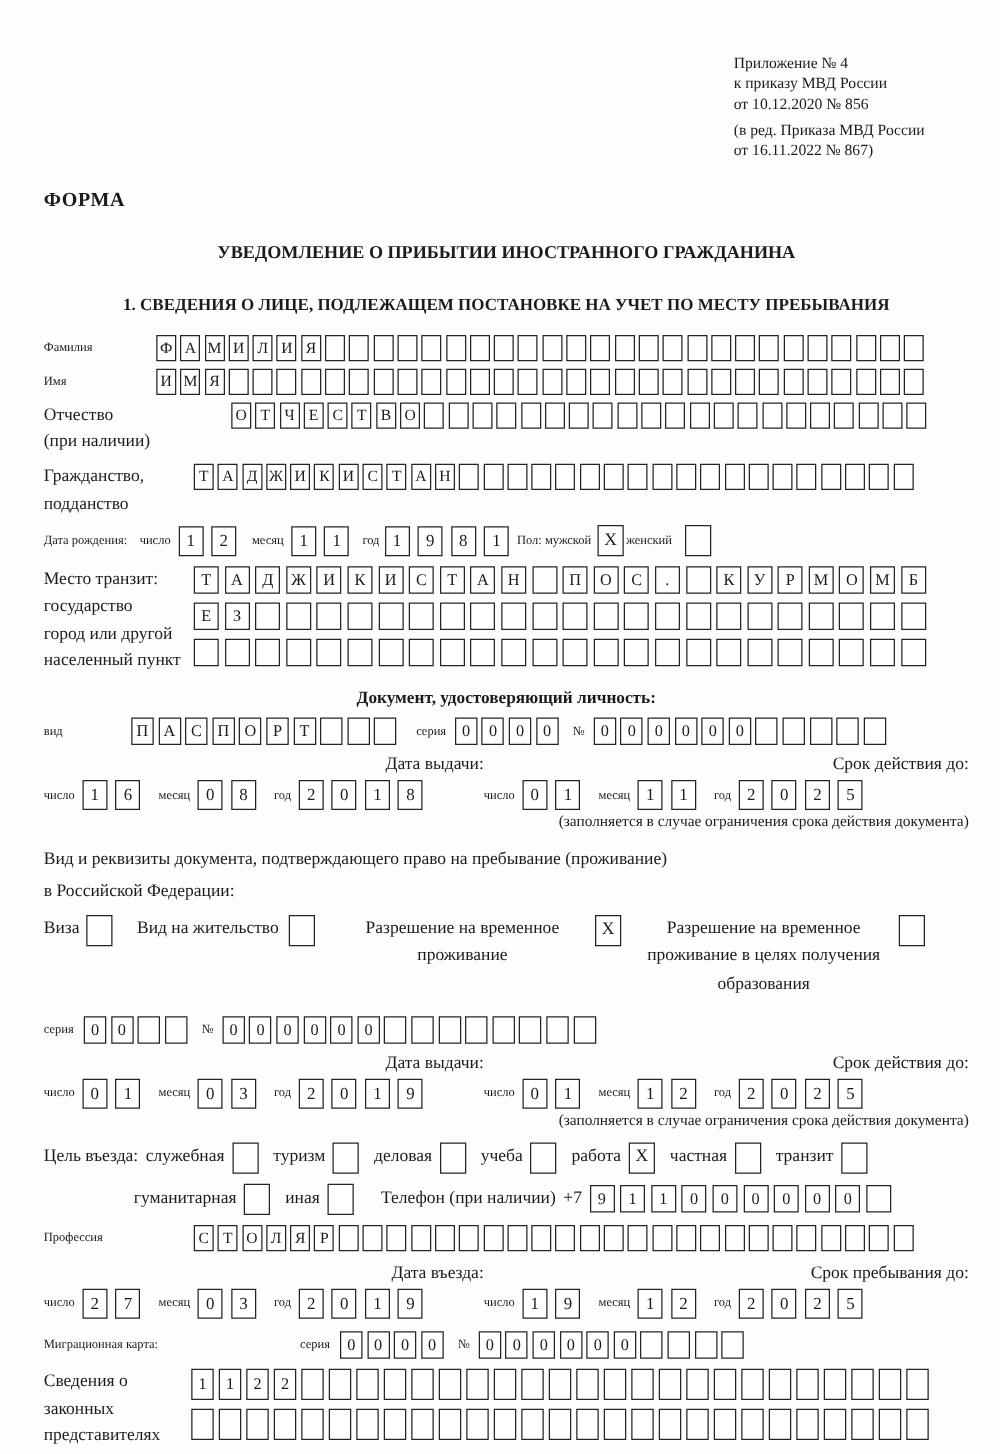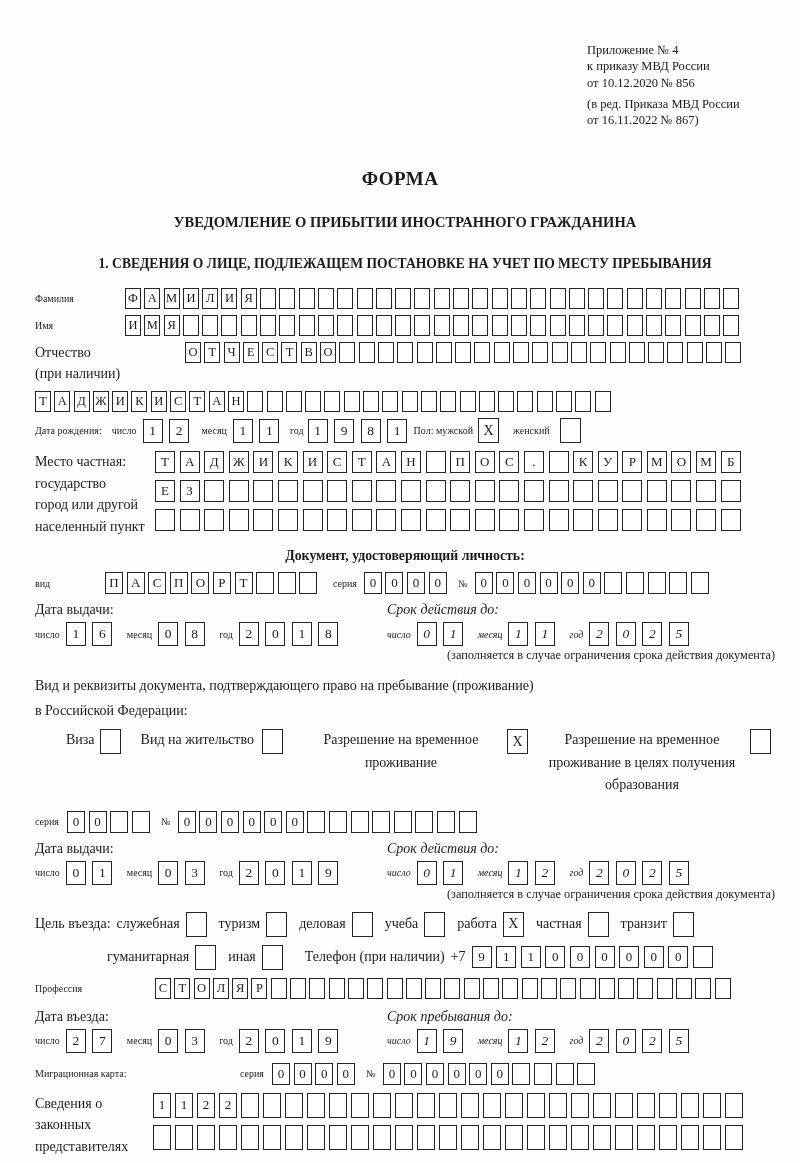--- a/index.html
+++ b/index.html
@@ -7,21 +7,21 @@
     width:800px;height:1163px;overflow:hidden;box-sizing:border-box;
     background:#fdfdfd;color:#1b1b1b;
     font-family:"Liberation Serif","DejaVu Serif",serif;
     font-size:14px;
   }
   .page{padding:42px 25px 0 35px;box-sizing:border-box;}
 
   
   .hdr{margin-left:552px;font-size:12.5px;line-height:1.3;}
   .hdr .amend{margin-top:5px;}
-  .forma{text-align:center;font-weight:bold;font-size:19px;margin:40px 10px 0 0;letter-spacing:.5px;}
+  .forma{text-align:left;font-weight:bold;font-size:16px;margin:24px 10px 0 0;letter-spacing:.5px;}
 
   
   .title{margin-top:20px;text-align:center;font-weight:bold;font-size:14.5px;line-height:1.75;}
   .blank-line{display:inline-block;width:56px;border-bottom:2px solid #333;margin-left:10px;height:12px;}
   .sec-head{margin-top:20px;text-align:center;font-weight:bold;font-size:13.6px;}
 
   
   .form{margin-top:16px;}
   .row{display:flex;align-items:center;margin-bottom:6px;}
   .row.top{align-items:flex-start;}
@@ -50,22 +50,22 @@
   .w90{width:90px;} .w120{width:120px;} .w150{width:150px;} .w160{width:160px;}
 
   .stack{display:flex;flex-direction:column;}
   .stack .cells{margin-bottom:7px;}
 
   .doc-head{text-align:center;font-weight:bold;font-size:13.8px;margin:10px 0 8px;}
 
   
   .dates{display:flex;margin-bottom:2px;}
   .dcol-l{width:352px;}
-  .dcol-r{flex:1;font-style:italic;}
-  .dhead{text-align:left;font-size:14px;margin-bottom:4px;}
+  .dcol-r{flex:1;}
+  .dhead{text-align:right;font-size:14px;margin-bottom:4px;}
   .dgroup{display:flex;align-items:center;}
   .dgroup .lbl{margin-right:6px;}
   .dgroup .cells{margin-right:8px;}
   .note{text-align:right;font-size:12.3px;margin:2px 0 10px;}
 
   .intro{font-size:14px;line-height:1.8;margin-top:4px;}
 
   
   .opts{display:flex;align-items:flex-start;margin:6px 0 14px;}
   .opt{display:flex;align-items:flex-start;margin-right:14px;}
@@ -212,20 +212,24 @@
           <span class="cell"></span>
           <span class="cell"></span>
           <span class="cell"></span>
           <span class="cell"></span>
           <span class="cell"></span>
           <span class="cell"></span>
         </span>
     </div>
 
     <div class="row top">
+      <span class="lblcol w120">
+        <div>Гражданство,</div>
+        <div>подданство</div>
+      </span>
       <span class="cells c20">
           <span class="cell">Т</span>
           <span class="cell">А</span>
           <span class="cell">Д</span>
           <span class="cell">Ж</span>
           <span class="cell">И</span>
           <span class="cell">К</span>
           <span class="cell">И</span>
           <span class="cell">С</span>
           <span class="cell">Т</span>
@@ -267,27 +271,27 @@
         </span>
       <span class="lbl" style="margin-right:4px;">год</span>
       <span class="cells cdate">
           <span class="cell">1</span>
           <span class="cell">9</span>
           <span class="cell">8</span>
           <span class="cell">1</span>
         </span>
       <span class="lbl" style="margin-right:5px;">Пол: мужской</span>
       <span class="cb">X</span>
-      <span class="lbl" style="margin:0 10px 0 14px;text-align:right;">женский</span>
+      <span class="lbl" style="margin:0 10px 0 2px;text-align:right;">женский</span>
       <span class="cb"></span>
     </div>
 
     <div class="row top" style="margin-top:8px;">
       <span class="lblcol w120">
-        <div>Место частная:</div>
+        <div>Место транзит:</div>
         <div>государство</div>
         <div>город или другой</div>
         <div>населенный пункт</div>
       </span>
       <span class="stack">
         <span class="cells c25">
             <span class="cell">Т</span>
             <span class="cell">А</span>
             <span class="cell">Д</span>
             <span class="cell">Ж</span>
@@ -453,21 +457,21 @@
       </div>
     </div>
     <div class="note">(заполняется в случае ограничения срока действия документа)</div>
 
     <div class="intro">
       <div>Вид и реквизиты документа, подтверждающего право на пребывание (проживание)</div>
       <div>в Российской Федерации:</div>
     </div>
 
     <div class="opts">
-      <span class="opt" style="margin-right:20px;margin-left:31px;">
+      <span class="opt" style="margin-right:20px;">
         <span class="ol">Виза</span>
         <span class="cb" style="margin-left:5px;"></span>
       </span>
       <span class="opt" style="margin-right:20px;">
         <span class="ol">Вид на жительство</span>
         <span class="cb"></span>
       </span>
       <span class="opt">
         <span class="ol c2">Разрешение на временное проживание</span>
         <span class="cb">X</span>

